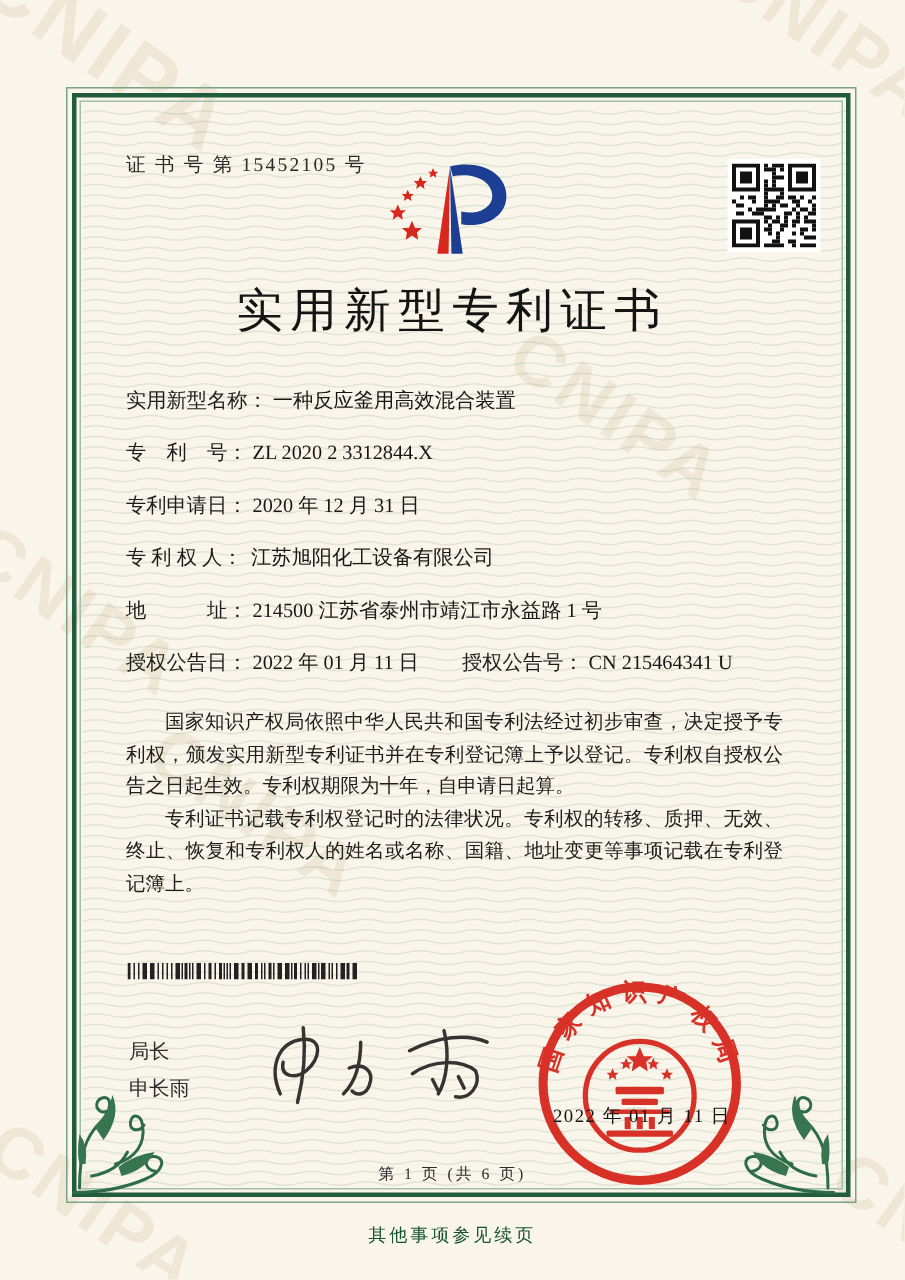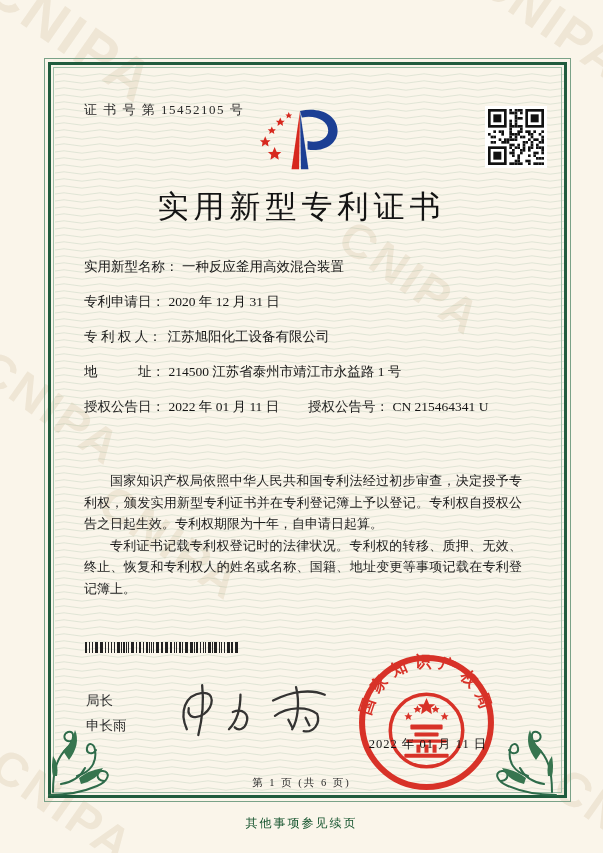--- a/index.html
+++ b/index.html
@@ -362,20 +362,24 @@
 </div>
 
 <div class="title">实用新型专利证书</div>
 
 <div class="fields">
   <div class="field-row">
     <span class="f-label">实用新型名称：</span>
     <span class="f-value">一种反应釜用高效混合装置</span>
   </div>
   <div class="field-row">
+    <span class="f-label">专　利　号：</span>
+    <span class="f-value">ZL 2020 2 3312844.X</span>
+  </div>
+  <div class="field-row">
     <span class="f-label">专利申请日：</span>
     <span class="f-value">2020 年 12 月 31 日</span>
   </div>
   <div class="field-row">
     <span class="f-label">专 利 权 人：</span>
     <span class="f-value">江苏旭阳化工设备有限公司</span>
   </div>
   <div class="field-row">
     <span class="f-label">地　　　址：</span>
     <span class="f-value">214500 江苏省泰州市靖江市永益路 1 号</span>

